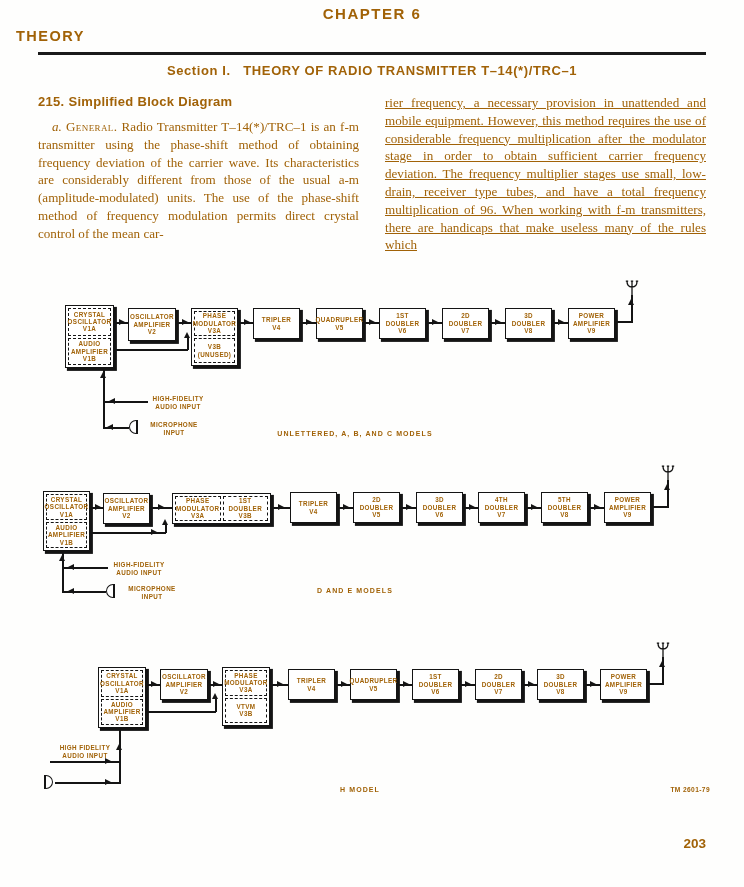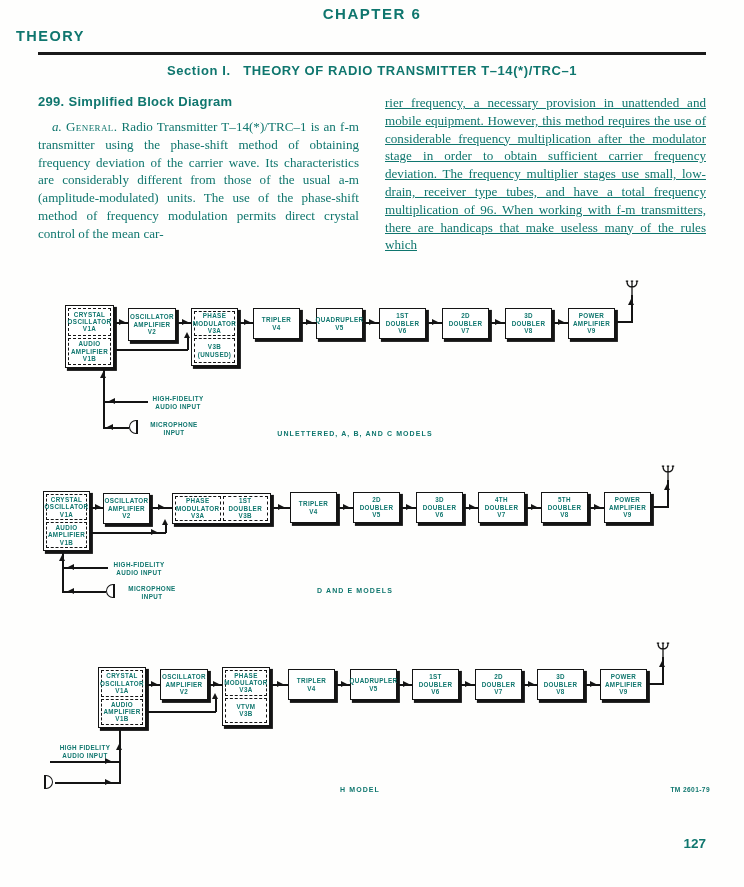--- a/index.html
+++ b/index.html
@@ -1,16 +1,16 @@
 <!DOCTYPE html>
 <html><head>
 <meta charset="utf-8">
 <style>
   html,body{margin:0;padding:0;background:#e8e8e8;}
-  .page{position:relative;width:744px;height:887px;background:#fefefd;color:#0f766e;
+  .page{position:relative;width:744px;height:887px;background:#fefefd;color:#a16207;
         font-family:"Liberation Serif",serif;overflow:hidden;margin:0 auto;}
   
   .h-chapter{position:absolute;top:5px;left:0;width:100%;text-align:center;
              font:700 15px/18px "Liberation Sans",sans-serif;letter-spacing:1.5px;}
   .h-theory{position:absolute;top:27px;left:16px;width:100%;
             font:700 14.5px/18px "Liberation Sans",sans-serif;letter-spacing:1.5px;}
   .rule{position:absolute;top:52px;left:38px;width:668px;height:2.6px;background:#1a1a1a;}
   .h-section{position:absolute;top:62px;left:0;width:100%;text-align:center;white-space:pre;
              font:700 13px/18px "Liberation Sans",sans-serif;letter-spacing:.6px;}
   
@@ -58,21 +58,21 @@
 <body>
 
 <div class="page">
 
   <div class="h-chapter">CHAPTER 6</div>
   <div class="h-theory">THEORY</div>
   <div class="rule"></div>
   <div class="h-section">Section I.   THEORY OF RADIO TRANSMITTER T–14(*)/TRC–1</div>
 
   <div class="col colL">
-    <div class="para-head">299. Simplified Block Diagram</div>
+    <div class="para-head">215. Simplified Block Diagram</div>
     <p class="body"><span class="it">a.</span> <span class="sc">General.</span> <span>Radio Transmitter T–14(*)/TRC–1 is an f-m transmitter using the phase-shift method of obtaining frequency deviation of the carrier wave. Its characteristics are considerably different from those of the usual a-m (amplitude-modulated) units. The use of the phase-shift method of frequency modulation permits direct crystal control of the mean car-</span></p>
   </div>
   <div class="col colR">
     <p class="body noind">rier frequency, a necessary provision in unattended and mobile equipment. However, this method requires the use of considerable frequency multiplication after the modulator stage in order to obtain sufficient carrier frequency deviation. The frequency multiplier stages use small, low-drain, receiver type tubes, and have a total frequency multiplication of 96. When working with f-m transmitters, there are handicaps that make useless many of the rules which</p>
   </div>
 
   <div class="layer">
     <div class="bx combo" style="left:65px;top:305px;width:49px;height:63px;">
       <div class="sec">
           <span class="lbl">CRYSTAL
@@ -336,14 +336,14 @@
 
     <div class="hl" style="left:646px;top:683px;width:18px;"></div>
     <div class="vl" style="left:662px;top:657px;height:27px;"></div>
     <div class="au" style="left:659px;top:661px;"></div>
     <svg class="ant" style="left:656px;top:642px;" width="14" height="16" viewBox="0 0 14 16">
         <path d="M7,15 L7,7 M7,7 C3.4,7 2,4.5 2,1.2 M7,7 C10.6,7 12,4.5 12,1.2 M7,1.2 L7,7 M0.8,1.2 L3.2,1.2 M5.8,1.2 L8.2,1.2 M10.8,1.2 L13.2,1.2" stroke="#141414" fill="none" stroke-width="1.3"></path>
       </svg>
   </div>
 
   <div class="tm">TM 2601-79</div>
-  <div class="pageno">127</div>
+  <div class="pageno">203</div>
 </div>
 
 </body></html>

